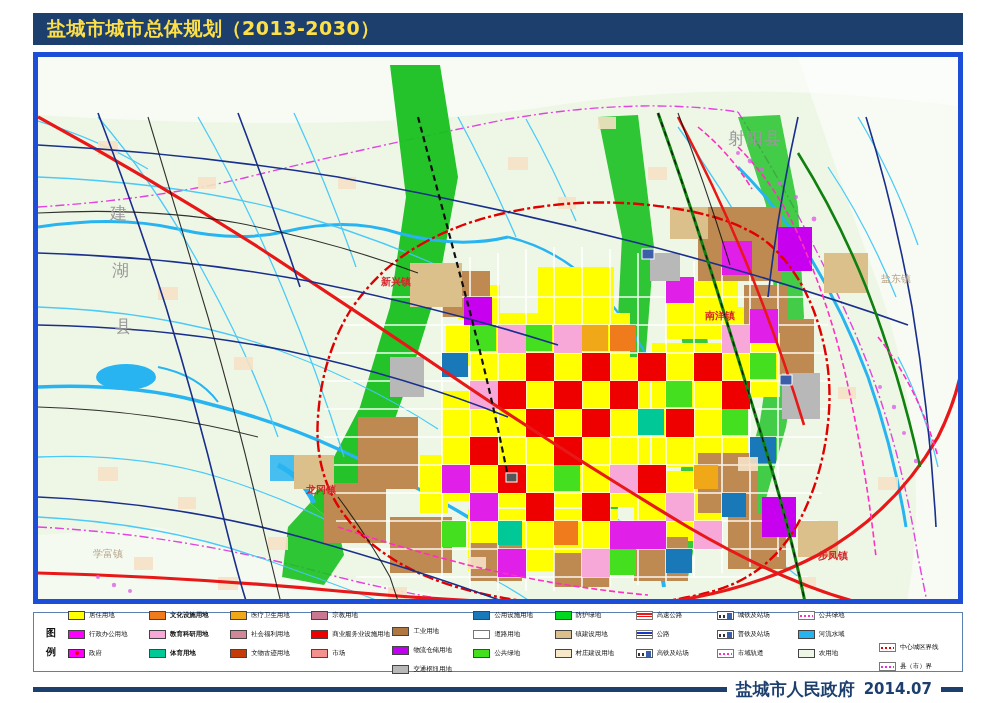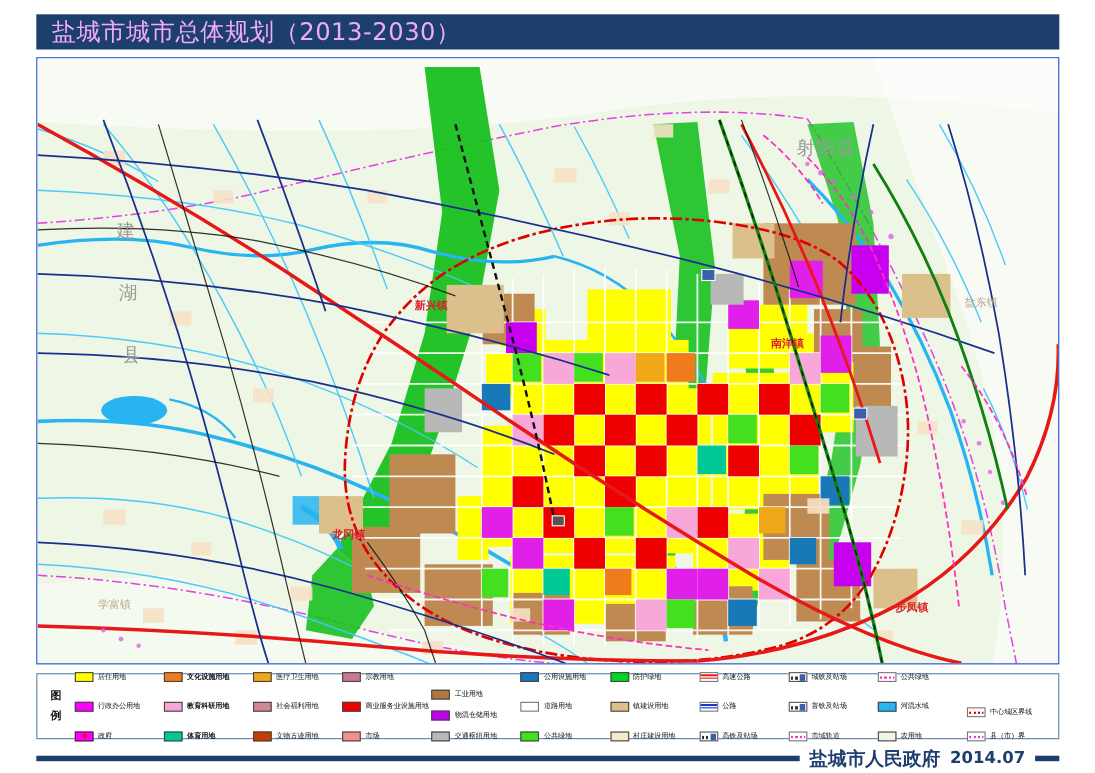--- a/index.html
+++ b/index.html
@@ -2,36 +2,36 @@
 <html><head>
 <meta charset="utf-8">
 <style>
   html,body{margin:0;padding:0;background:#ffffff;}
   body{width:995px;height:703px;overflow:hidden;font-family:"DejaVu Sans","Liberation Sans",sans-serif;}
   .page{position:relative;width:995px;height:703px;background:#fff;}
 
   
   .header{position:absolute;left:33px;top:13px;width:930px;height:32px;background:#1d3f6e;
           display:flex;align-items:center;justify-content:space-between;padding:0 14px;box-sizing:border-box;}
-  .header .title{color:#f0abfc;font-size:22px;font-weight:normal;letter-spacing:.5px;white-space:nowrap;}
+  .header .title{color:#fde047;font-size:19px;font-weight:bold;letter-spacing:.5px;white-space:nowrap;}
   .header .subtitle{color:#ffffff;font-size:13px;white-space:nowrap;}
 
   
   .map-frame{position:absolute;left:33px;top:52px;width:930px;height:552px;
-             border:1px solid #1d4ed8;box-sizing:border-box;overflow:hidden;background:#eef7e6;}
+             border:5px solid #1d4ed8;box-sizing:border-box;overflow:hidden;background:#eef7e6;}
   .map-canvas{position:absolute;left:0;top:0;width:928px;height:550px;}
 
   
   .legend-box{position:absolute;left:33px;top:612px;width:930px;height:60px;
               border:1px solid #5b7fae;box-sizing:border-box;background:#ffffff;}
   .legend-inner{display:flex;height:100%;align-items:center;}
   .legend-title{width:34px;min-width:34px;display:flex;flex-direction:column;justify-content:center;
                 align-items:center;font-size:10px;font-weight:bold;color:#111;line-height:19px;}
   .legend-cols{flex:1;display:flex;padding-right:2px;}
-  .legend-col{display:flex;flex-direction:column;justify-content:space-between;gap:2px;}
+  .legend-col{display:flex;flex-direction:column;justify-content:flex-start;gap:2px;}
   .legend-item{display:flex;align-items:center;height:17px;}
   .swatch{width:17px;height:9px;margin-right:4px;box-sizing:border-box;flex:none;position:relative;}
   .lbl{font-size:6.5px;color:#111;white-space:nowrap;letter-spacing:-.1px;}
 
   
   .sw-line{border:1px solid #777;background:#fff;display:flex;flex-direction:column;justify-content:center;}
   .sw-line i{display:block;height:1.5px;width:100%;}
   .sw-dot{border:1px solid #777;background:#fff;}
   .sw-dot:after{content:"";position:absolute;left:1px;right:1px;top:3px;height:2px;
                 background:repeating-linear-gradient(to right,currentColor 0 2px,transparent 2px 4px);}

